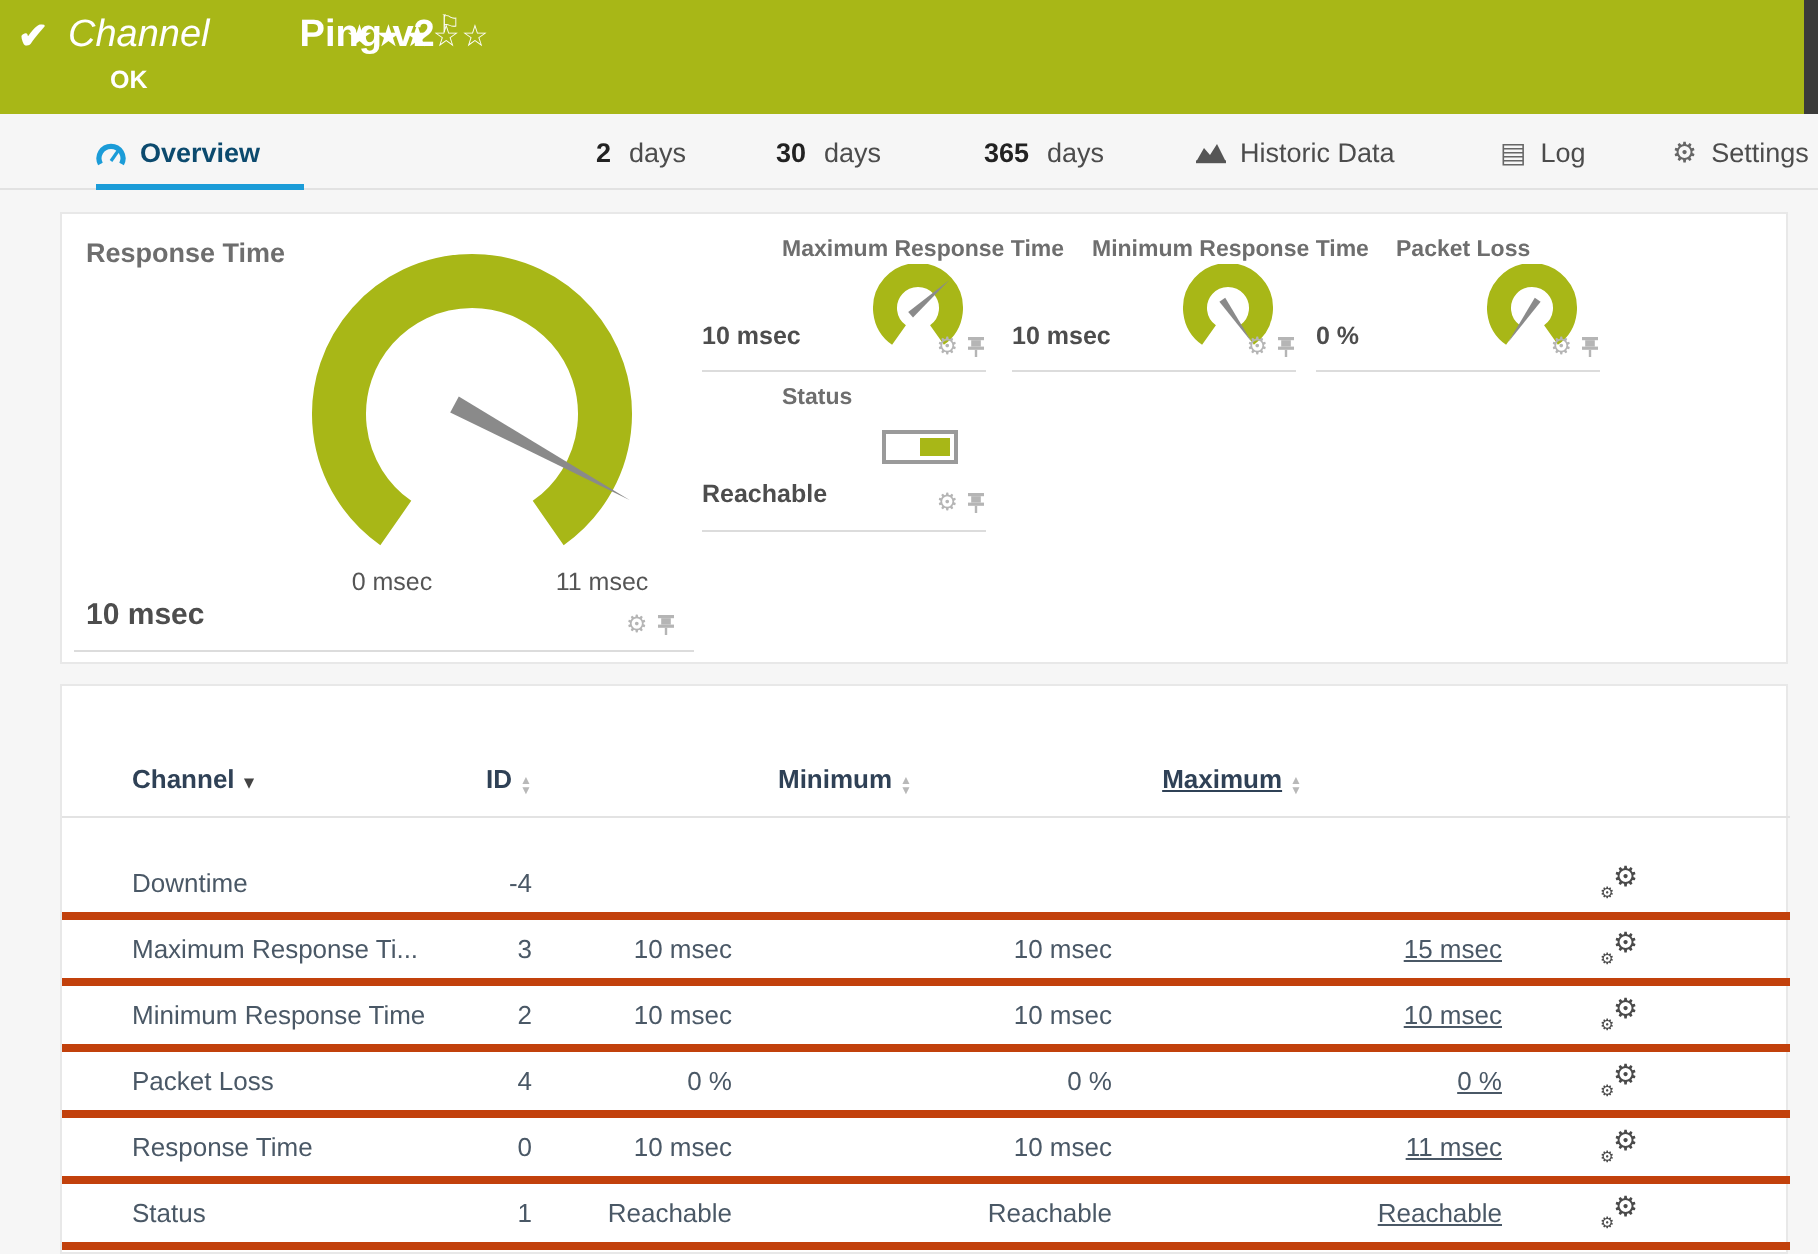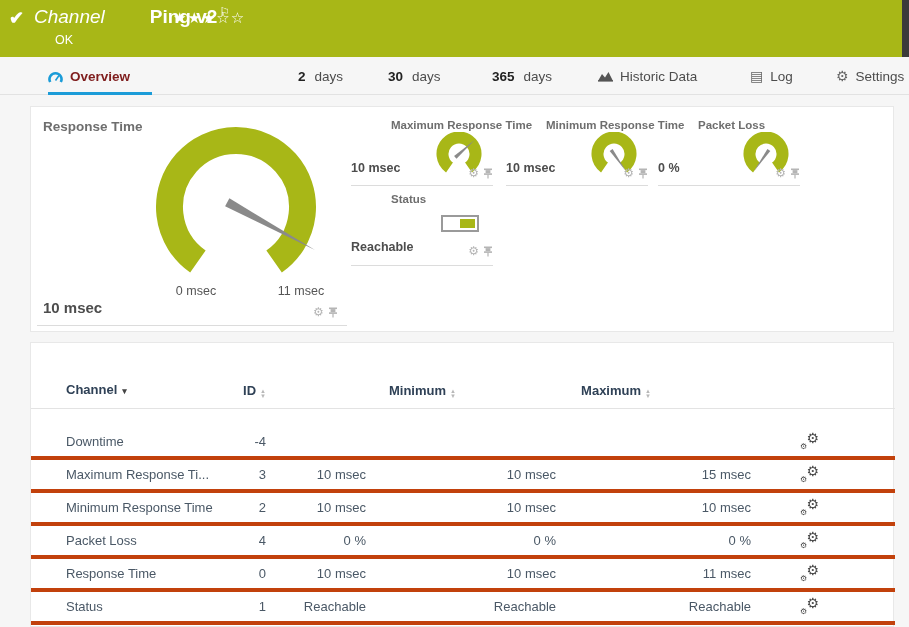--- a/index.html
+++ b/index.html
@@ -8,29 +8,29 @@
   .screen { position:relative; width:909px; height:627px; background:#f6f6f6; }
 
   
   .sensor-bar { position:absolute; left:0; top:0; width:909px; height:57px; background:#a8b717; color:#fff; }
   .sensor-bar .check { position:absolute; left:9px; top:7px; font-size:18px; font-weight:bold; }
   .sensor-title { position:absolute; left:34px; top:5px; font-size:19px; white-space:nowrap; }
   .sensor-kind { font-style:italic; font-weight:400; margin-right:6px; }
   .sensor-name { font-weight:bold;margin-left:39px; }
   .sensor-flag { font-size:12px; vertical-align:super; margin-left:2px; }
   .sensor-stars { position:absolute; left:173px; top:9px; font-size:15px; letter-spacing:1px; }
-  .sensor-status { position:absolute; left:55px; top:33px; font-size:12.5px; font-weight:normal; }
+  .sensor-status { position:absolute; left:55px; top:33px; font-size:12.5px; font-weight:bold; }
   .edge-strip { position:absolute; right:0; top:0; width:7px; height:57px; background:#3b3b3a; }
 
   
   .tabbar { position:absolute; left:0; top:57px; width:909px; height:38px; background:#f6f6f6; border-bottom:1px solid #e2e2e2; font-size:13.5px; color:#4c4c4c; }
   .tab { position:absolute; top:0; height:38px; display:flex; align-items:center; gap:7px; cursor:pointer; white-space:nowrap; }
   .tab .num { font-weight:bold; color:#222; margin-right:2px; }
   .tab .ticon { color:#666; display:inline-flex; align-items:center; }
-  .tab.active { color:#7f1d1d; font-weight:bold; }
+  .tab.active { color:#0c4a6e; font-weight:bold; }
   .tab-underline { position:absolute; left:48px; top:92px; width:104px; height:3px; background:#1b9cd8; }
   .gear-glyph { font-size:14px; line-height:1; }
   .log-glyph { font-size:14px; line-height:1; }
 
   
   .card { position:absolute; background:#fff; border:1px solid #e8e8e8; }
   .card-gauges { left:30px; top:106px; width:864px; height:226px; }
   .card-table  { left:30px; top:342px; width:864px; height:285px; }
 
   
@@ -59,21 +59,21 @@
   .toggle .knob { position:absolute; right:2px; top:2px; width:15px; height:9px; background:#a8b717; }
 
   
   .thead { position:absolute; left:0; top:40px; width:864px; display:flex; padding-left:35px; font-size:13px; font-weight:bold; color:#2f4156; border-bottom:1px solid #e3e3e3; padding-bottom:10px; align-items:flex-end; }
   .tbody { position:absolute; left:0; top:84px; width:864px; }
   .trow { display:flex; padding-left:35px; height:33px; align-items:center; border-bottom:4px solid #c2410c; font-size:13px; color:#4a5866; }
   .c1 { width:150px; text-align:left; }
   .c2 { width:50px;  text-align:right; }
   .c3 { width:100px; text-align:right; }
   .c4 { width:190px; text-align:right; }
-  .c5 { width:195px; text-align:right; }
+  .c5 { width:195px; text-align:right;text-decoration:underline; }
   .c6 { width:100px; text-align:right; padding-right:32px; }
   .th { line-height:14px; }
   .th.c3 { white-space:pre-line; }
   .sort { display:inline-flex; flex-direction:column; font-size:6px; color:#b8b8b8; line-height:4.5px; margin-left:4px; vertical-align:2px; font-style:normal; }
   .sorted-arrow { font-size:9px; color:#444; margin-left:5px; }
   .gear2 { position:relative; display:inline-block; width:18px; height:16px; color:#4a4a4a; cursor:pointer; }
   .gear2 .gb { position:absolute; right:0; top:-2px; font-size:14px; }
   .gear2 .gs { position:absolute; left:-1px; bottom:-3px; font-size:8px; }
   a { text-decoration:none; color:inherit; }
 </style>

